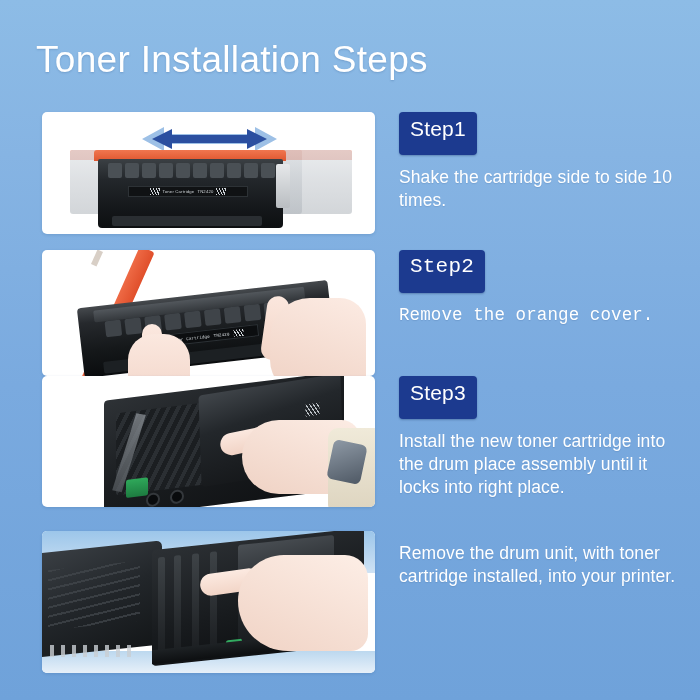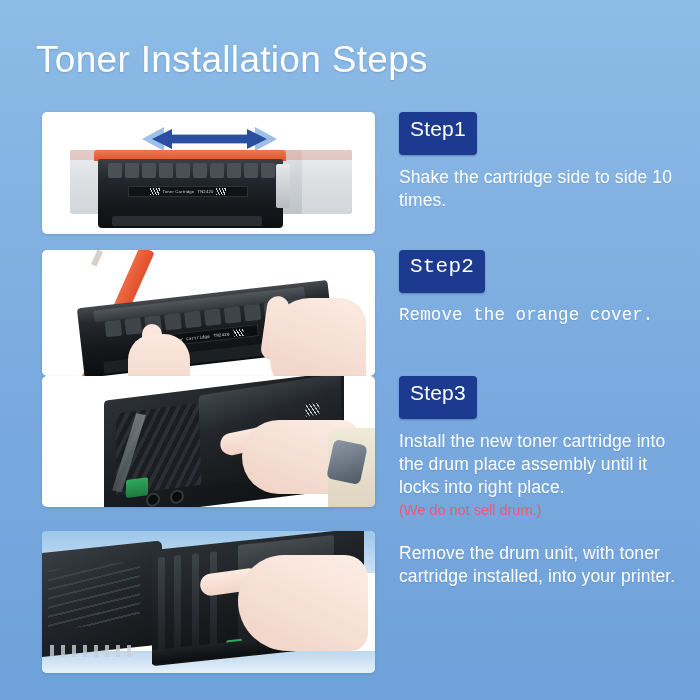--- a/index.html
+++ b/index.html
@@ -401,21 +401,20 @@
       <div class="s3-finger"></div>
       <div class="s3-handpalm"></div>
       <div class="s3-sleeve"></div>
       <div class="s3-watch"></div>
     </div>
   </div>
 
   <div class="text-col">
     <div class="step-badge">Step3</div>
     <div class="step-desc">Install the new toner cartridge into the drum place assembly until it locks into right place.</div>
-    <div class="step-note">(We do not sell drum.)</div>
   </div>
 </div>
 
 <div class="step-row" id="row4">
 
   <div class="photo-panel">
     <div class="scene">
 
       <div class="s4-bluebg"></div>
       <div class="s4-bluebg2"></div>

